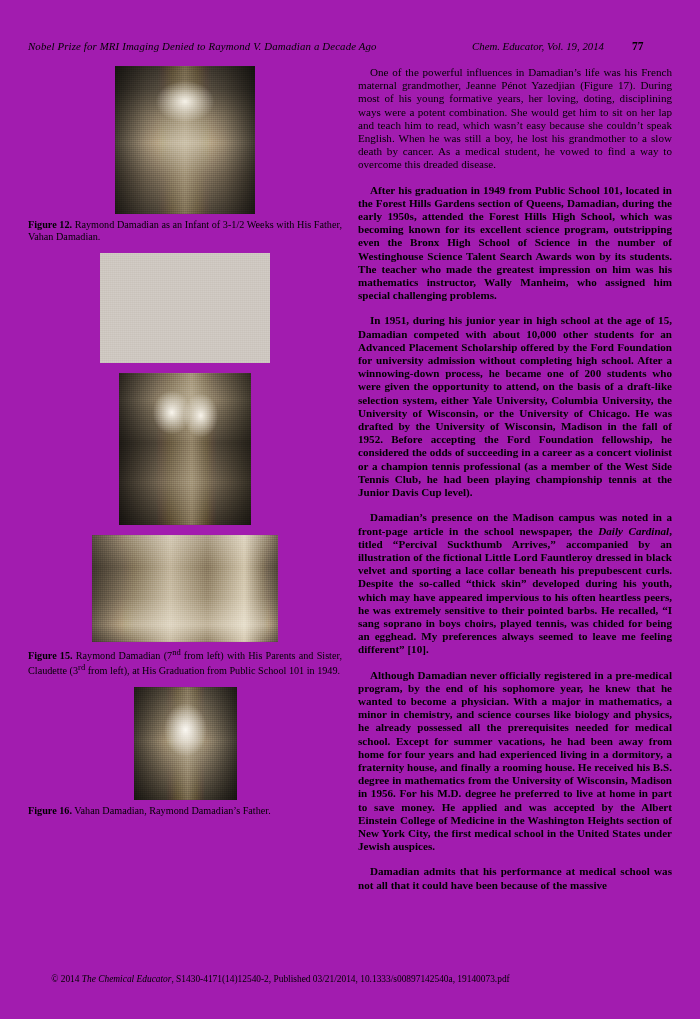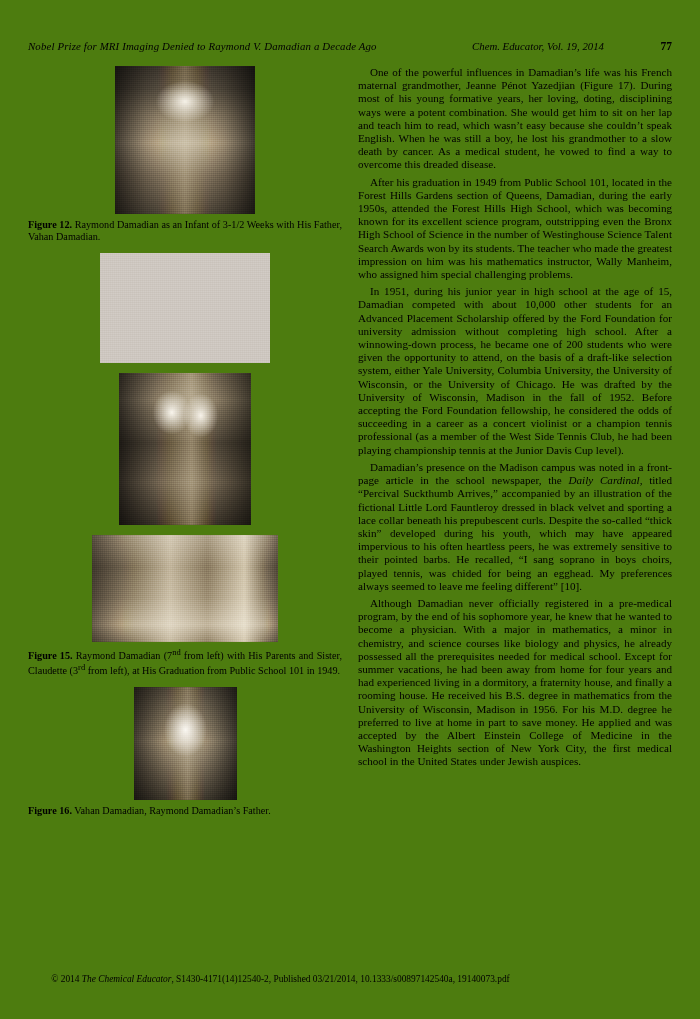--- a/index.html
+++ b/index.html
@@ -4,21 +4,21 @@
 <style>
   html, body {
     margin: 0;
     padding: 0;
     background: #8a8a8a;
   }
   .page {
     position: relative;
     width: 700px;
     height: 1019px;
-    background: #4d7c0f;
+    background: #a21caf;
     overflow: hidden;
     font-family: "Liberation Serif", "DejaVu Serif", serif;
     color: #000000;
   }
 
   
   .runhead {
     position: absolute;
     left: 28px;
     top: 40px;
@@ -36,21 +36,20 @@
   .runhead-journal {
     font-style: italic;
     font-size: 10.8px;
     margin-left: auto;
     white-space: nowrap;
   }
   .runhead-page {
     font-weight: bold;
     font-size: 11.5px;
     width: 40px;
-    text-align: right;
     margin-left: 28px;
   }
 
   
   .col {
     position: absolute;
     top: 66px;
     width: 314px;
   }
   .col-left  { left: 28px; }
@@ -58,21 +57,21 @@
 
   .body-par {
     font-size: 11.1px;
     line-height: 13.2px;
     text-align: justify;
     text-indent: 12px;
     margin: 0 0 0 0;
     hyphens: auto;
     -webkit-hyphens: auto;
   }
-  .body-par + .body-par { margin-top: 4px; }
+  .body-par + .body-par { margin-top: 12px; font-weight: bold; }
 
   
   .figure { margin: 0 0 10px 0; }
   .figure-img {
     display: block;
     margin: 0 auto 5px auto;
     background: #cfc9c2;
     position: relative;
     overflow: hidden;
     border: 0;
@@ -200,19 +199,20 @@
     </div>
 
   </div>
 
   <div class="col col-right">
     <p class="body-par">One of the powerful influences in Damadian’s life was his French maternal grandmother, Jeanne Pénot Yazedjian (Figure 17). During most of his young formative years, her loving, doting, disciplining ways were a potent combination. She would get him to sit on her lap and teach him to read, which wasn’t easy because she couldn’t speak English. When he was still a boy, he lost his grandmother to a slow death by cancer. As a medical student, he vowed to find a way to overcome this dreaded disease.</p>
     <p class="body-par">After his graduation in 1949 from Public School 101, located in the Forest Hills Gardens section of Queens, Damadian, during the early 1950s, attended the Forest Hills High School, which was becoming known for its excellent science program, outstripping even the Bronx High School of Science in the number of Westinghouse Science Talent Search Awards won by its students. The teacher who made the greatest impression on him was his mathematics instructor, Wally Manheim, who assigned him special challenging problems.</p>
     <p class="body-par">In 1951, during his junior year in high school at the age of 15, Damadian competed with about 10,000 other students for an Advanced Placement Scholarship offered by the Ford Foundation for university admission without completing high school. After a winnowing-down process, he became one of 200 students who were given the opportunity to attend, on the basis of a draft-like selection system, either Yale University, Columbia University, the University of Wisconsin, or the University of Chicago. He was drafted by the University of Wisconsin, Madison in the fall of 1952. Before accepting the Ford Foundation fellowship, he considered the odds of succeeding in a career as a concert violinist or a champion tennis professional (as a member of the West Side Tennis Club, he had been playing championship tennis at the Junior Davis Cup level).</p>
     <p class="body-par"><span>Damadian’s presence on the Madison campus was noted in a front-page article in the school newspaper, the </span><i>Daily Cardinal</i><span>, titled “Percival Suckthumb Arrives,” accompanied by an illustration of the fictional Little Lord Fauntleroy dressed in black velvet and sporting a lace collar beneath his prepubescent curls. Despite the so-called “thick skin” developed during his youth, which may have appeared impervious to his often heartless peers, he was extremely sensitive to their pointed barbs. He recalled, “I sang soprano in boys choirs, played tennis, was chided for being an egghead. My preferences always seemed to leave me feeling different” [10].</span></p>
     <p class="body-par">Although Damadian never officially registered in a pre-medical program, by the end of his sophomore year, he knew that he wanted to become a physician. With a major in mathematics, a minor in chemistry, and science courses like biology and physics, he already possessed all the prerequisites needed for medical school. Except for summer vacations, he had been away from home for four years and had experienced living in a dormitory, a fraternity house, and finally a rooming house. He received his B.S. degree in mathematics from the University of Wisconsin, Madison in 1956. For his M.D. degree he preferred to live at home in part to save money. He applied and was accepted by the Albert Einstein College of Medicine in the Washington Heights section of New York City, the first medical school in the United States under Jewish auspices.</p>
+    <p class="body-par">Damadian admits that his performance at medical school was not all that it could have been because of the massive</p>
   </div>
 
   <div class="footer">
     <span>© 2014 </span><i>The Chemical Educator</i><span>, S1430-4171(14)12540-2, Published 03/21/2014, 10.1333/s00897142540a, 19140073.pdf</span>
   </div>
 
 </div>
 
 </body></html>

